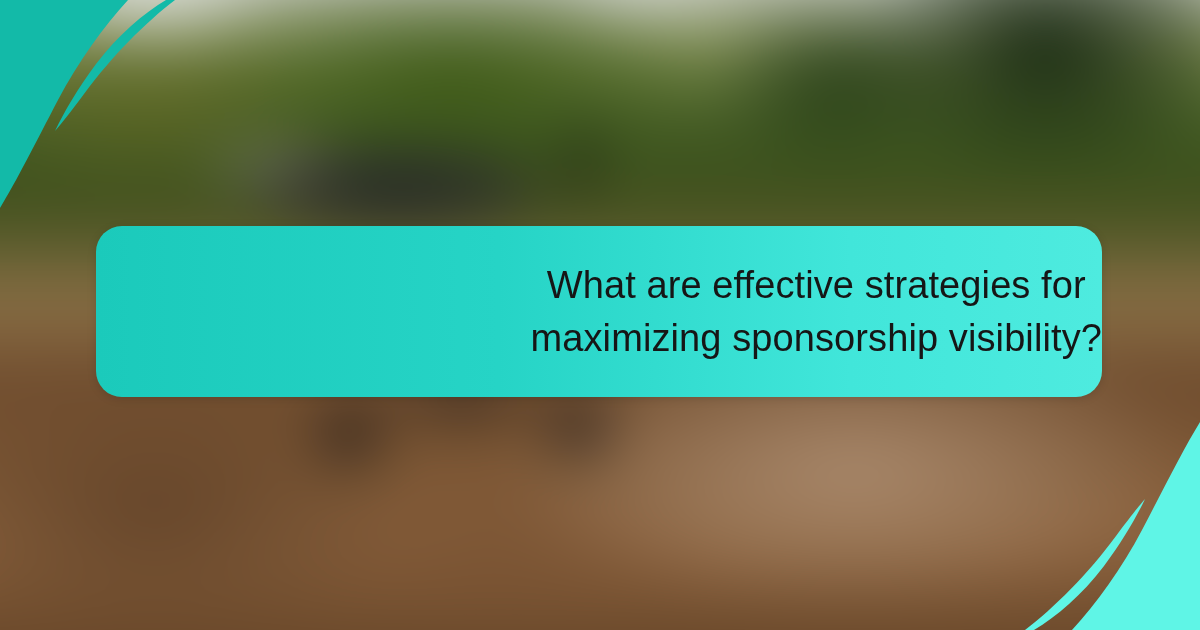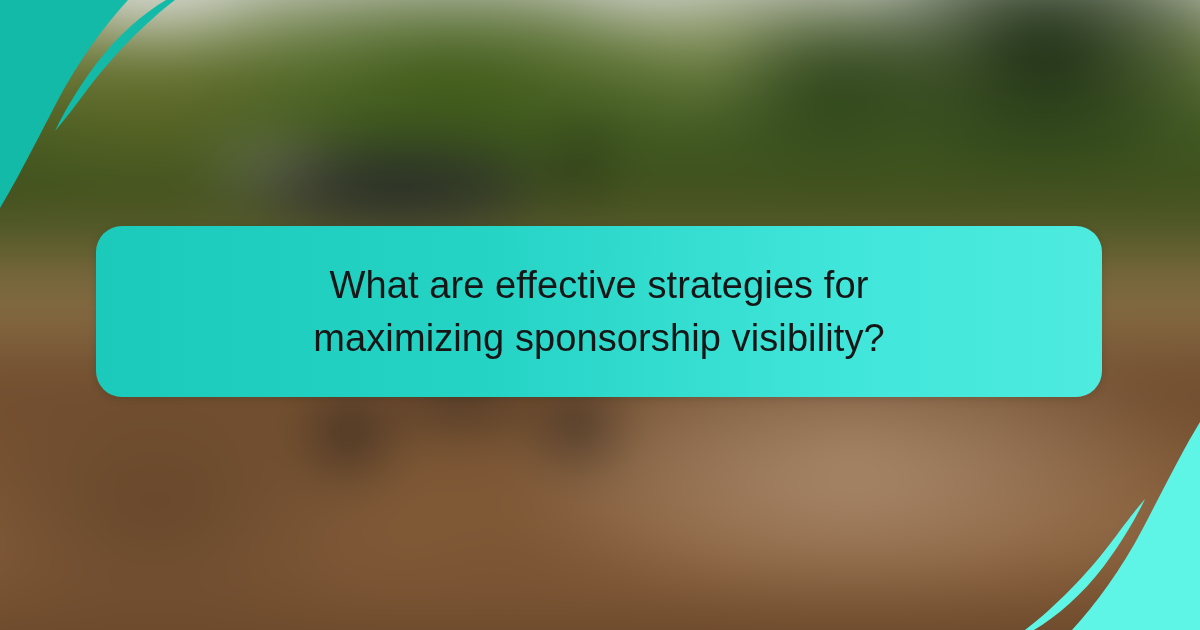--- a/index.html
+++ b/index.html
@@ -77,21 +77,21 @@
   .card {
     position: absolute;
     left: 96px;
     top: 226px;
     width: 1006px;
     height: 171px;
     border-radius: 26px;
     background: linear-gradient(to right, #1bcabb 0%, #26d4c6 40%, #41e6da 75%, #4eebdf 100%);
     display: flex;
     align-items: center;
-    justify-content: center;
+    justify-content: flex-end;
     box-shadow: 0 2px 10px rgba(0,0,0,0.13);
   }
 
   .card-text {
     color: #161616;
     font-size: 38px;
     line-height: 1.38;
     text-align: center;
     letter-spacing: 0.1px;
     max-width: 880px;

